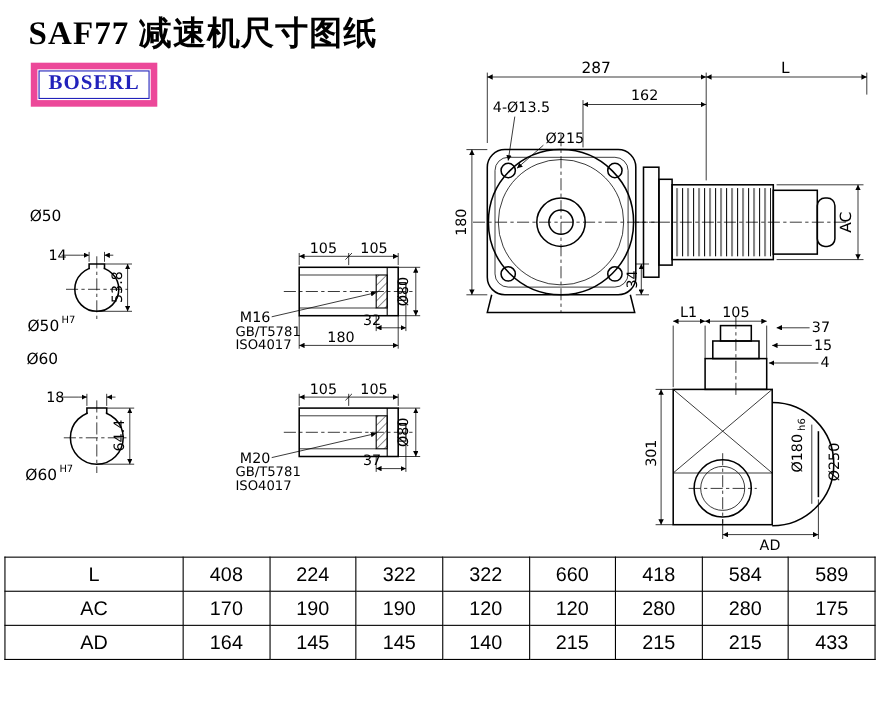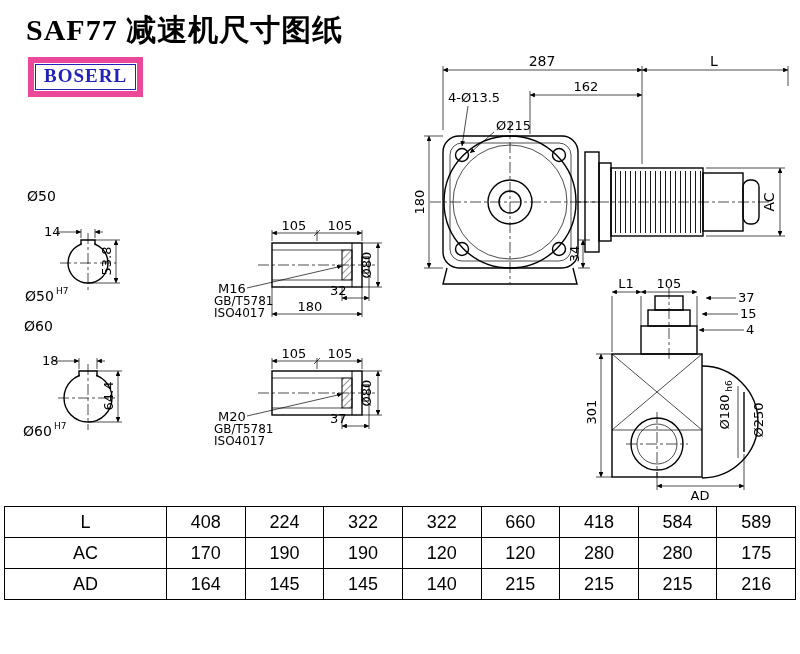--- a/index.html
+++ b/index.html
@@ -298,17 +298,17 @@
     </tr>
     <tr>
       <td>AD</td>
       <td>164</td>
       <td>145</td>
       <td>145</td>
       <td>140</td>
       <td>215</td>
       <td>215</td>
       <td>215</td>
-      <td>216</td>
+      <td>433</td>
     </tr>
   </tbody>
     </table>
 </div>
 
 </body></html>

